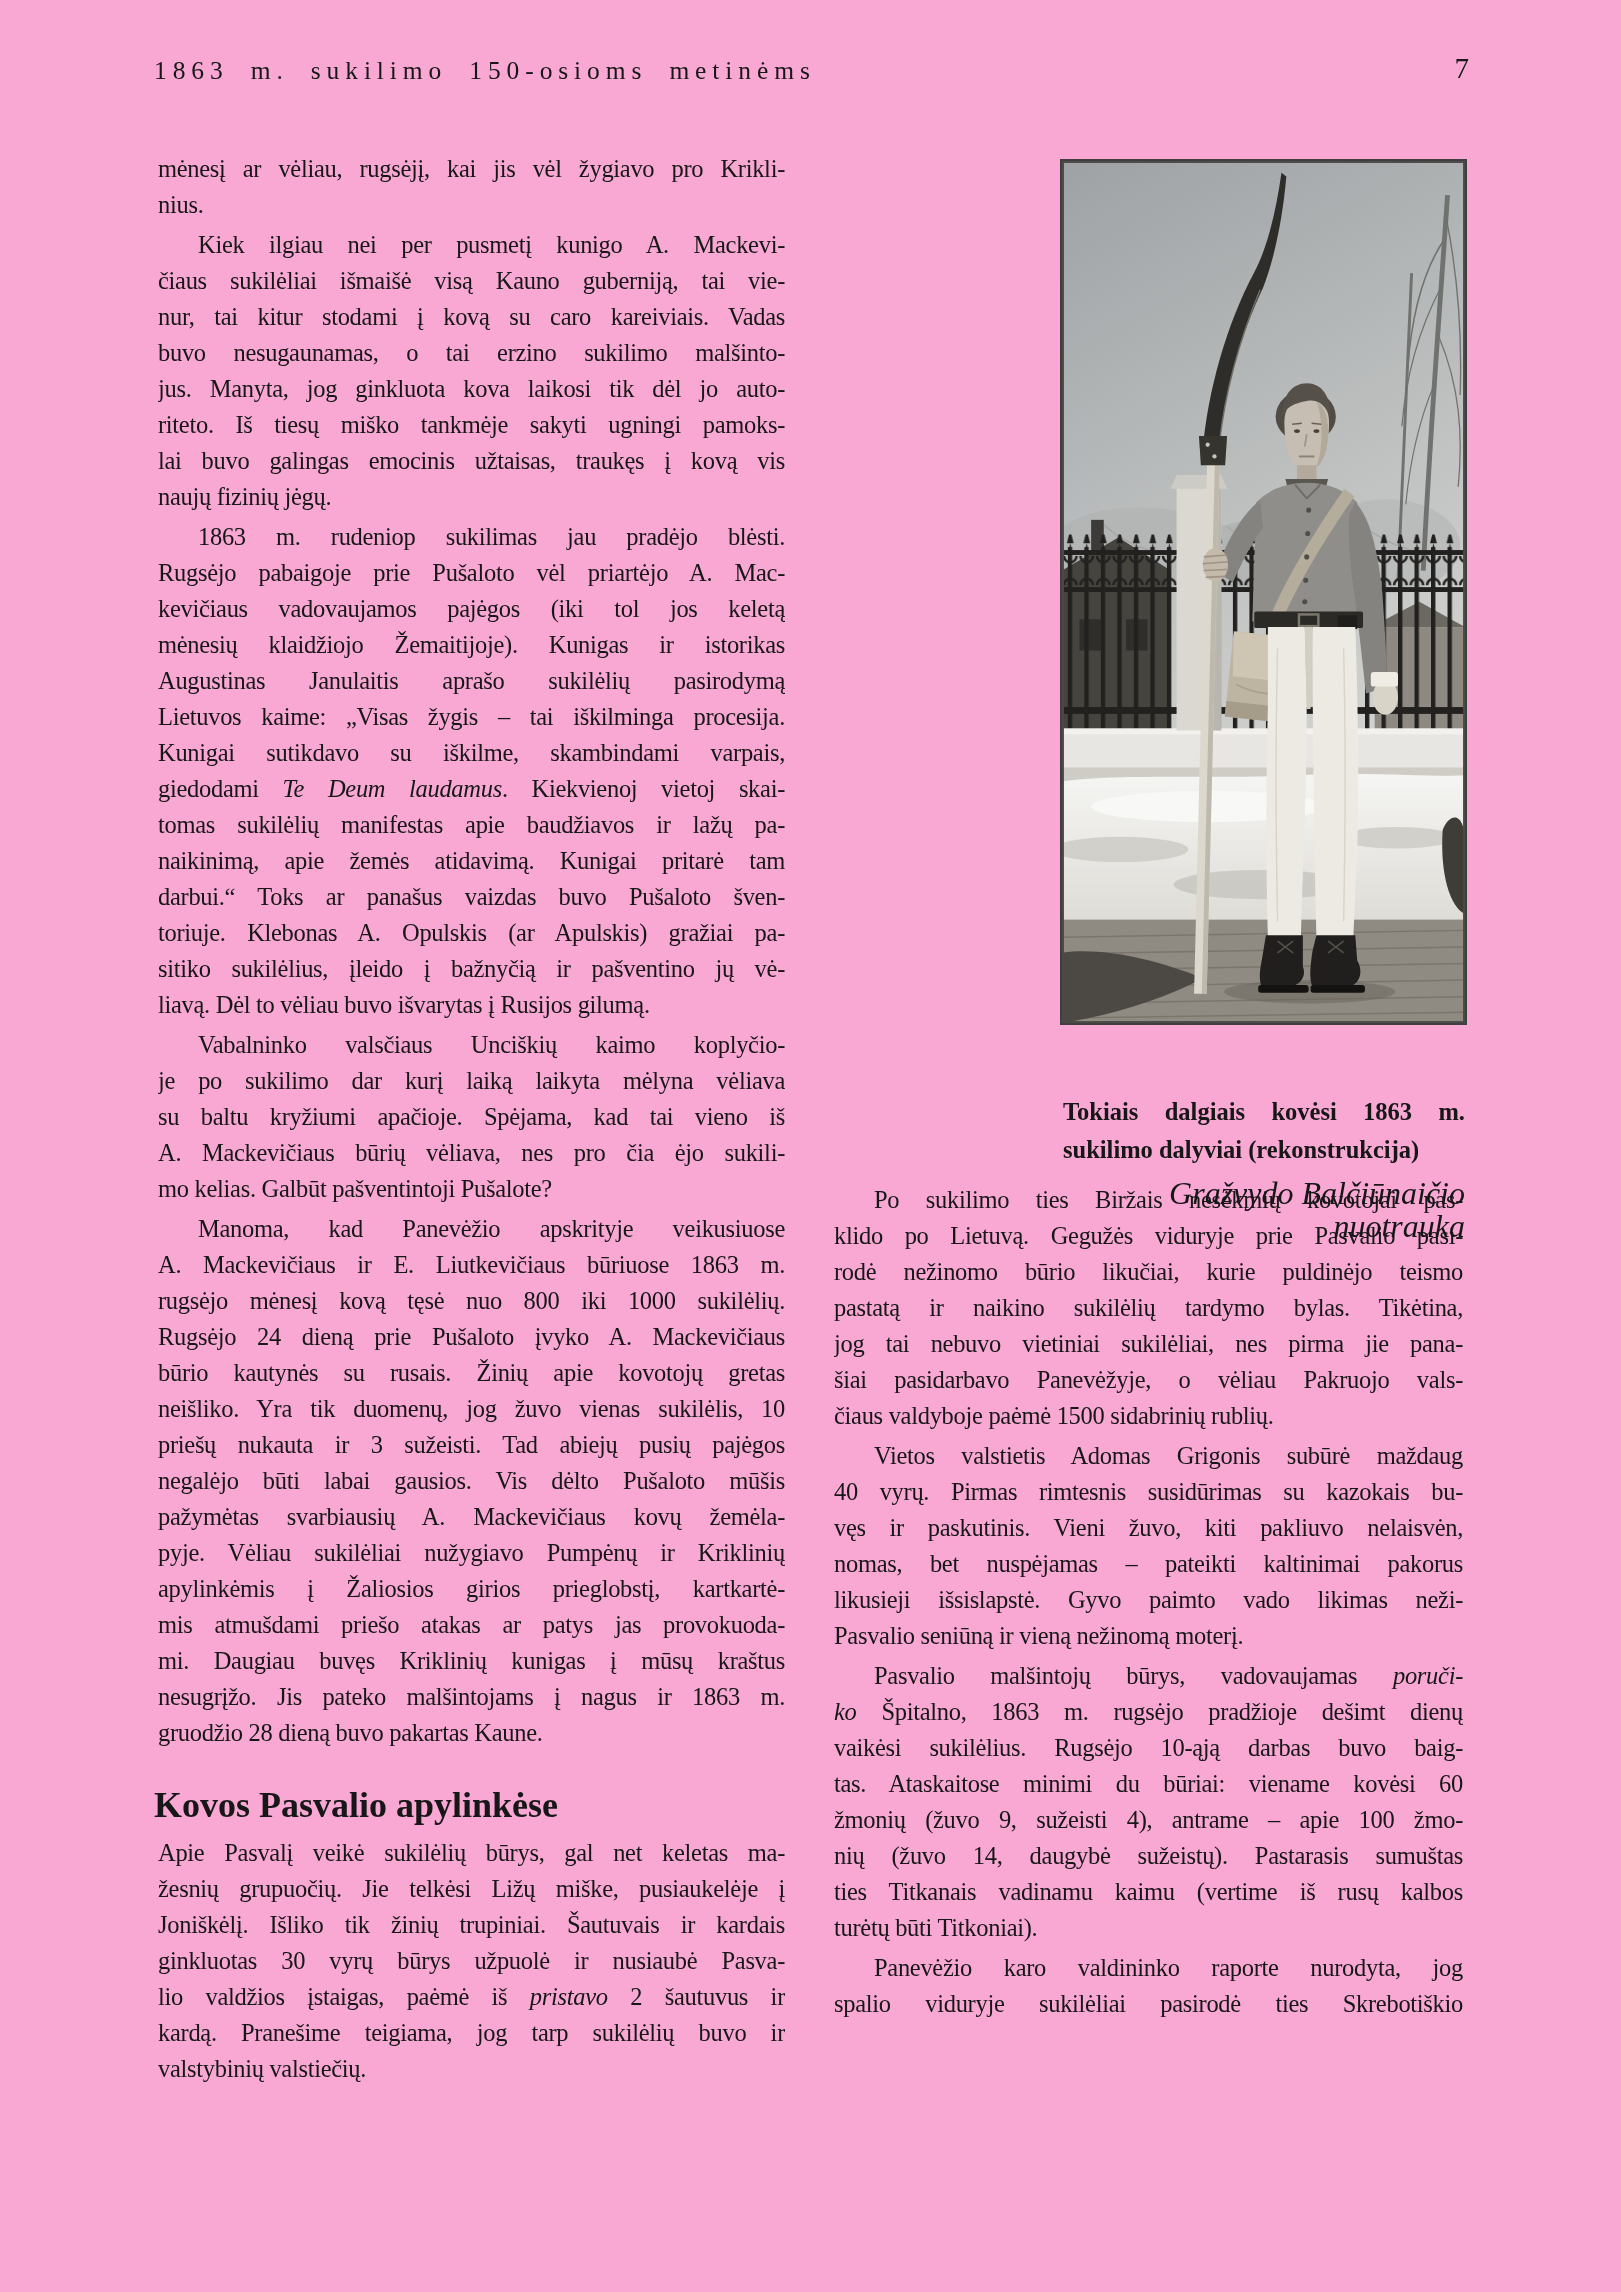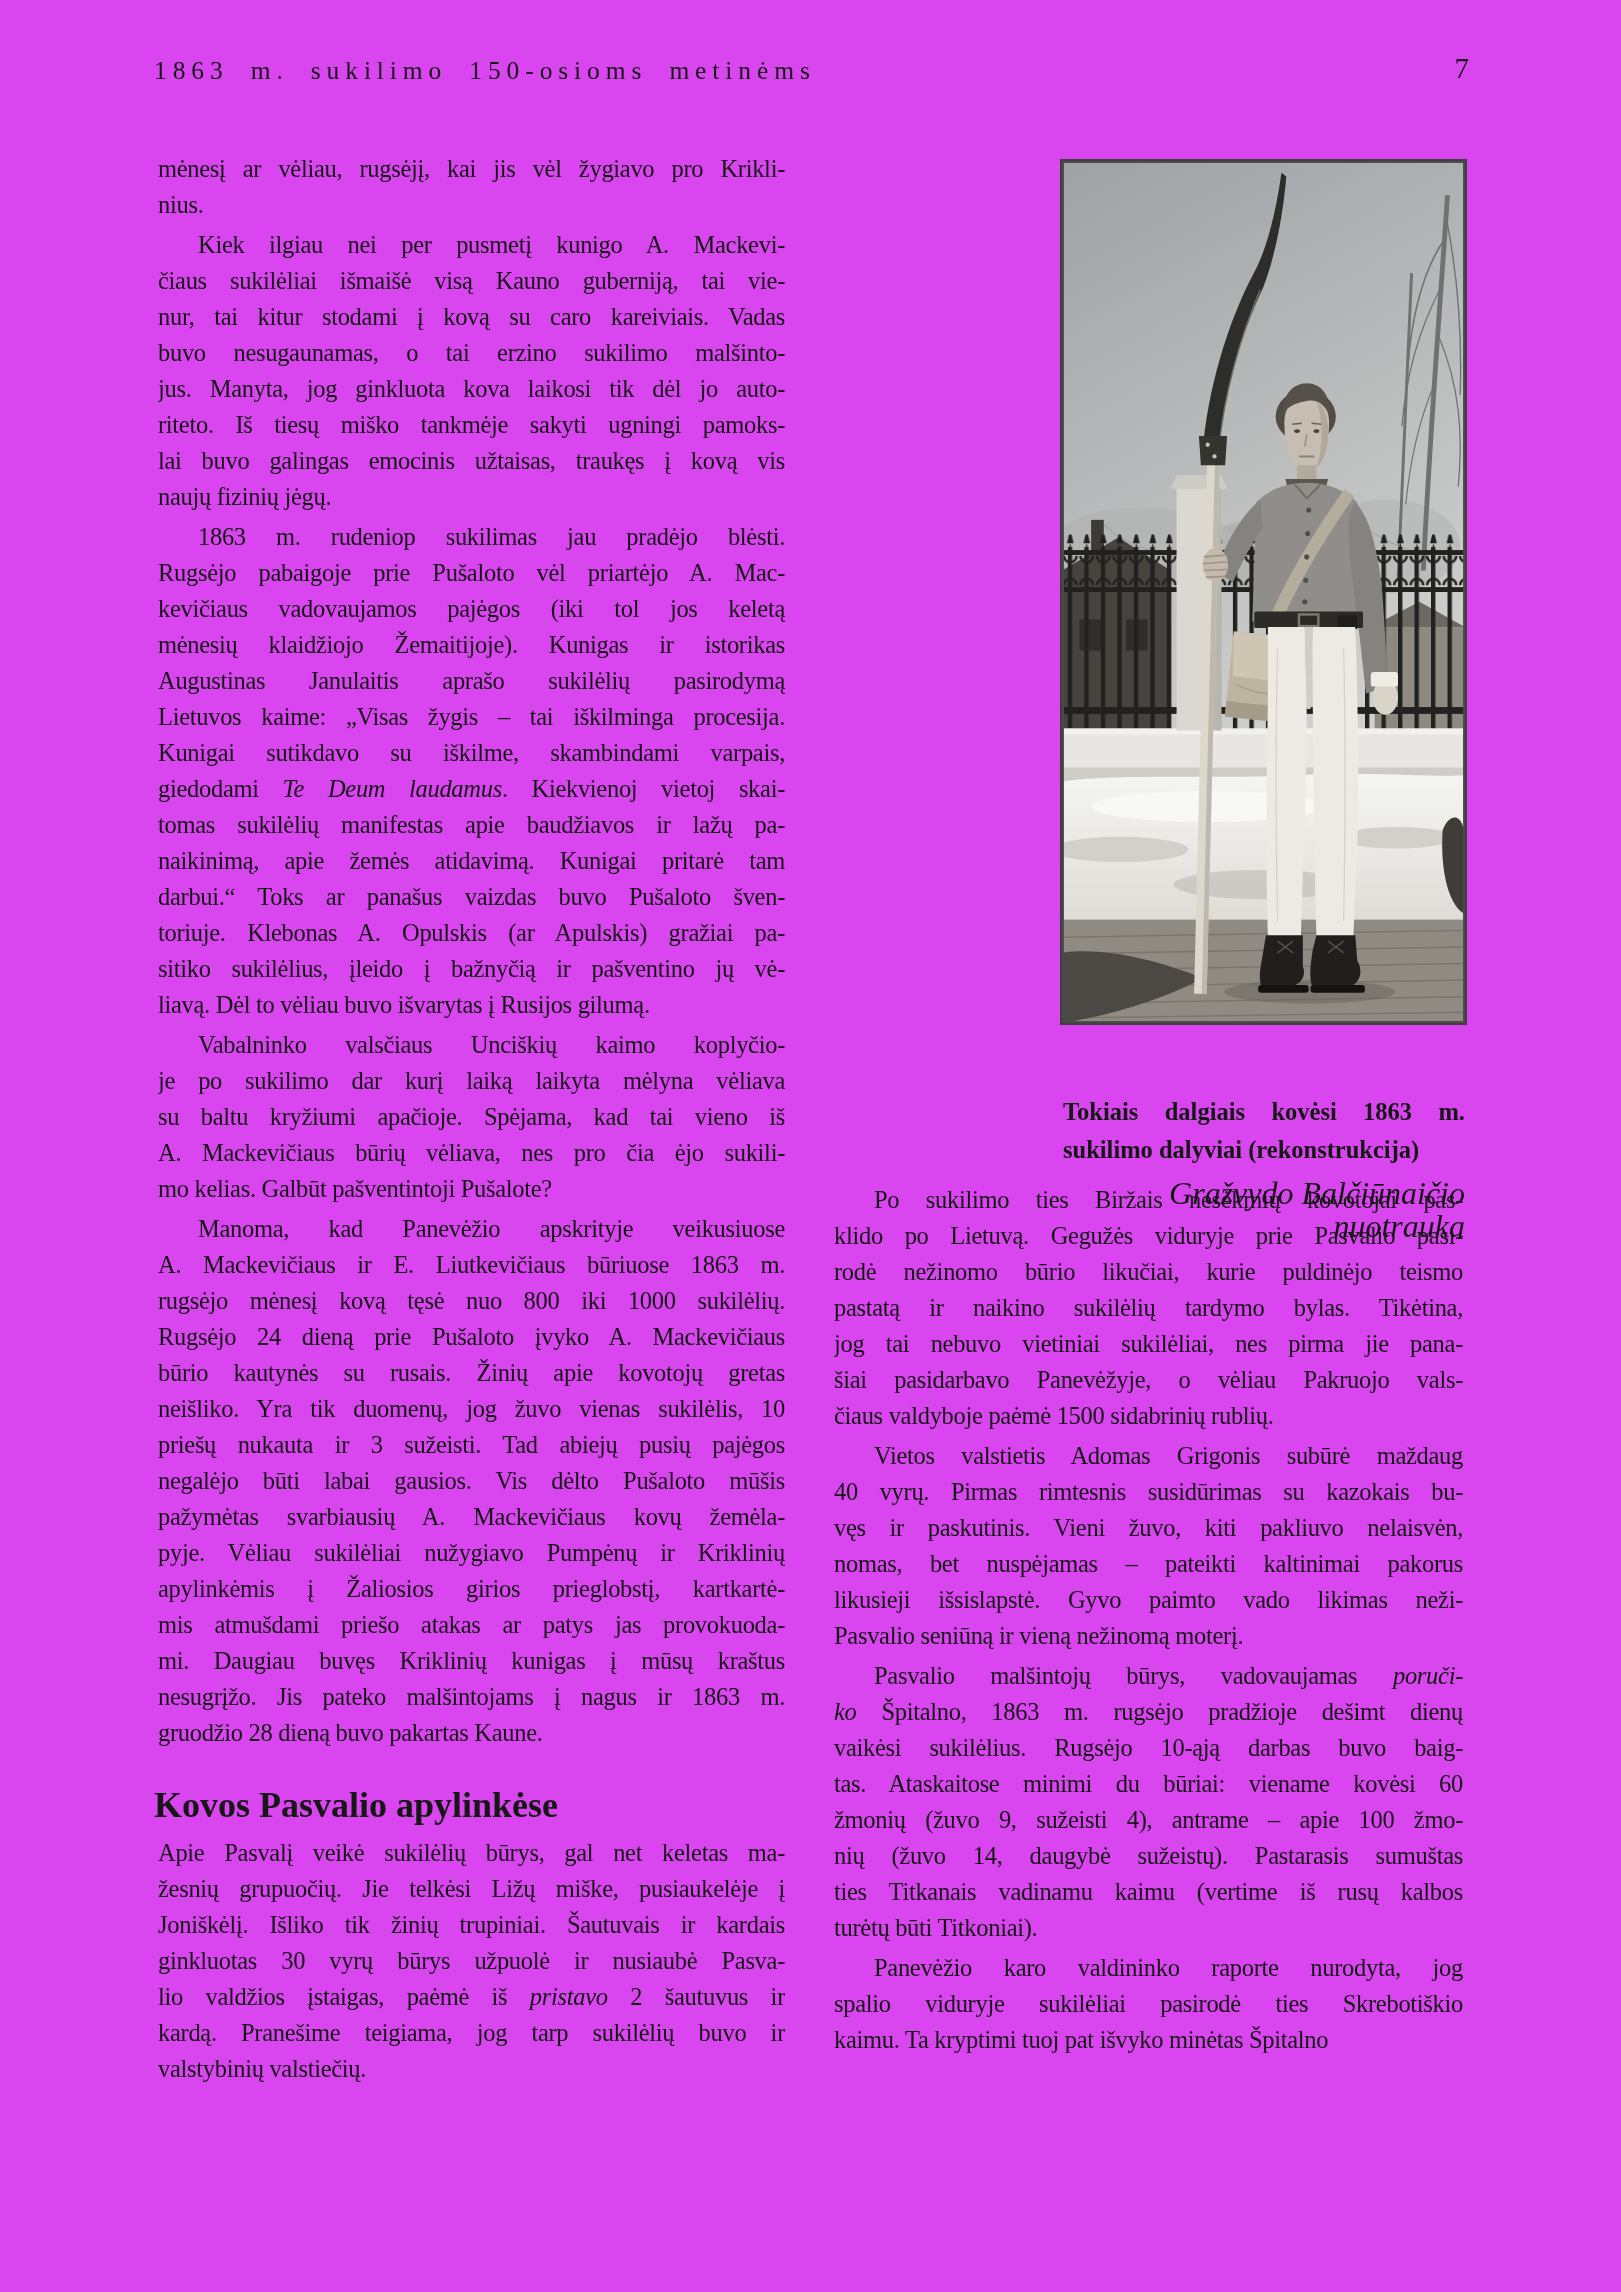--- a/index.html
+++ b/index.html
@@ -1,21 +1,21 @@
 <!DOCTYPE html>
 <html><head>
 <meta charset="utf-8">
 <style>
   html,body{margin:0;padding:0;}
   body{
     width:1621px;height:2293px;background:#ffffff;position:relative;
     font-family:"Liberation Serif", serif;color:#171717;
     -webkit-font-smoothing:antialiased;
   }
-  .page{position:absolute;inset:0;background:#d946ef;overflow:hidden;text-decoration:underline;}
+  .page{position:absolute;inset:0;background:#f9a8d4;overflow:hidden;text-decoration:underline;}
   .running-title{
     position:absolute;left:154px;top:56px;font-size:25.5px;
     letter-spacing:5.9px;word-spacing:9.8px;white-space:nowrap;
   }
   .page-number{position:absolute;left:1353px;top:52px;width:116px;text-align:right;font-size:29px;}
   .col{position:absolute;font-size:24.5px;letter-spacing:-0.3px;}
   .col.left{left:154px;top:147px;width:635px;}
   .col.right{left:830px;top:1178px;width:637px;}
   .para{margin:4px;}
   .line{
@@ -310,18 +310,17 @@
         <div class="line">vaikėsi sukilėlius. Rugsėjo 10-ąją darbas buvo baig-</div>
         <div class="line">tas. Ataskaitose minimi du būriai: viename kovėsi 60</div>
         <div class="line">žmonių (žuvo 9, sužeisti 4), antrame – apie 100 žmo-</div>
         <div class="line">nių (žuvo 14, daugybė sužeistų). Pastarasis sumuštas</div>
         <div class="line">ties Titkanais vadinamu kaimu (vertime iš rusų kalbos</div>
         <div class="line last">turėtų būti Titkoniai).</div>
       </div>
       <div class="para">
         <div class="line first-indent">Panevėžio karo valdininko raporte nurodyta, jog</div>
         <div class="line">spalio viduryje sukilėliai pasirodė ties Skrebotiškio</div>
-        <div class="line last">kaimu. Ta kryptimi tuoj pat išvyko minėtas Špitalno</div>
       </div>
     </section>
 
 </div>
 
 
 </body></html>

